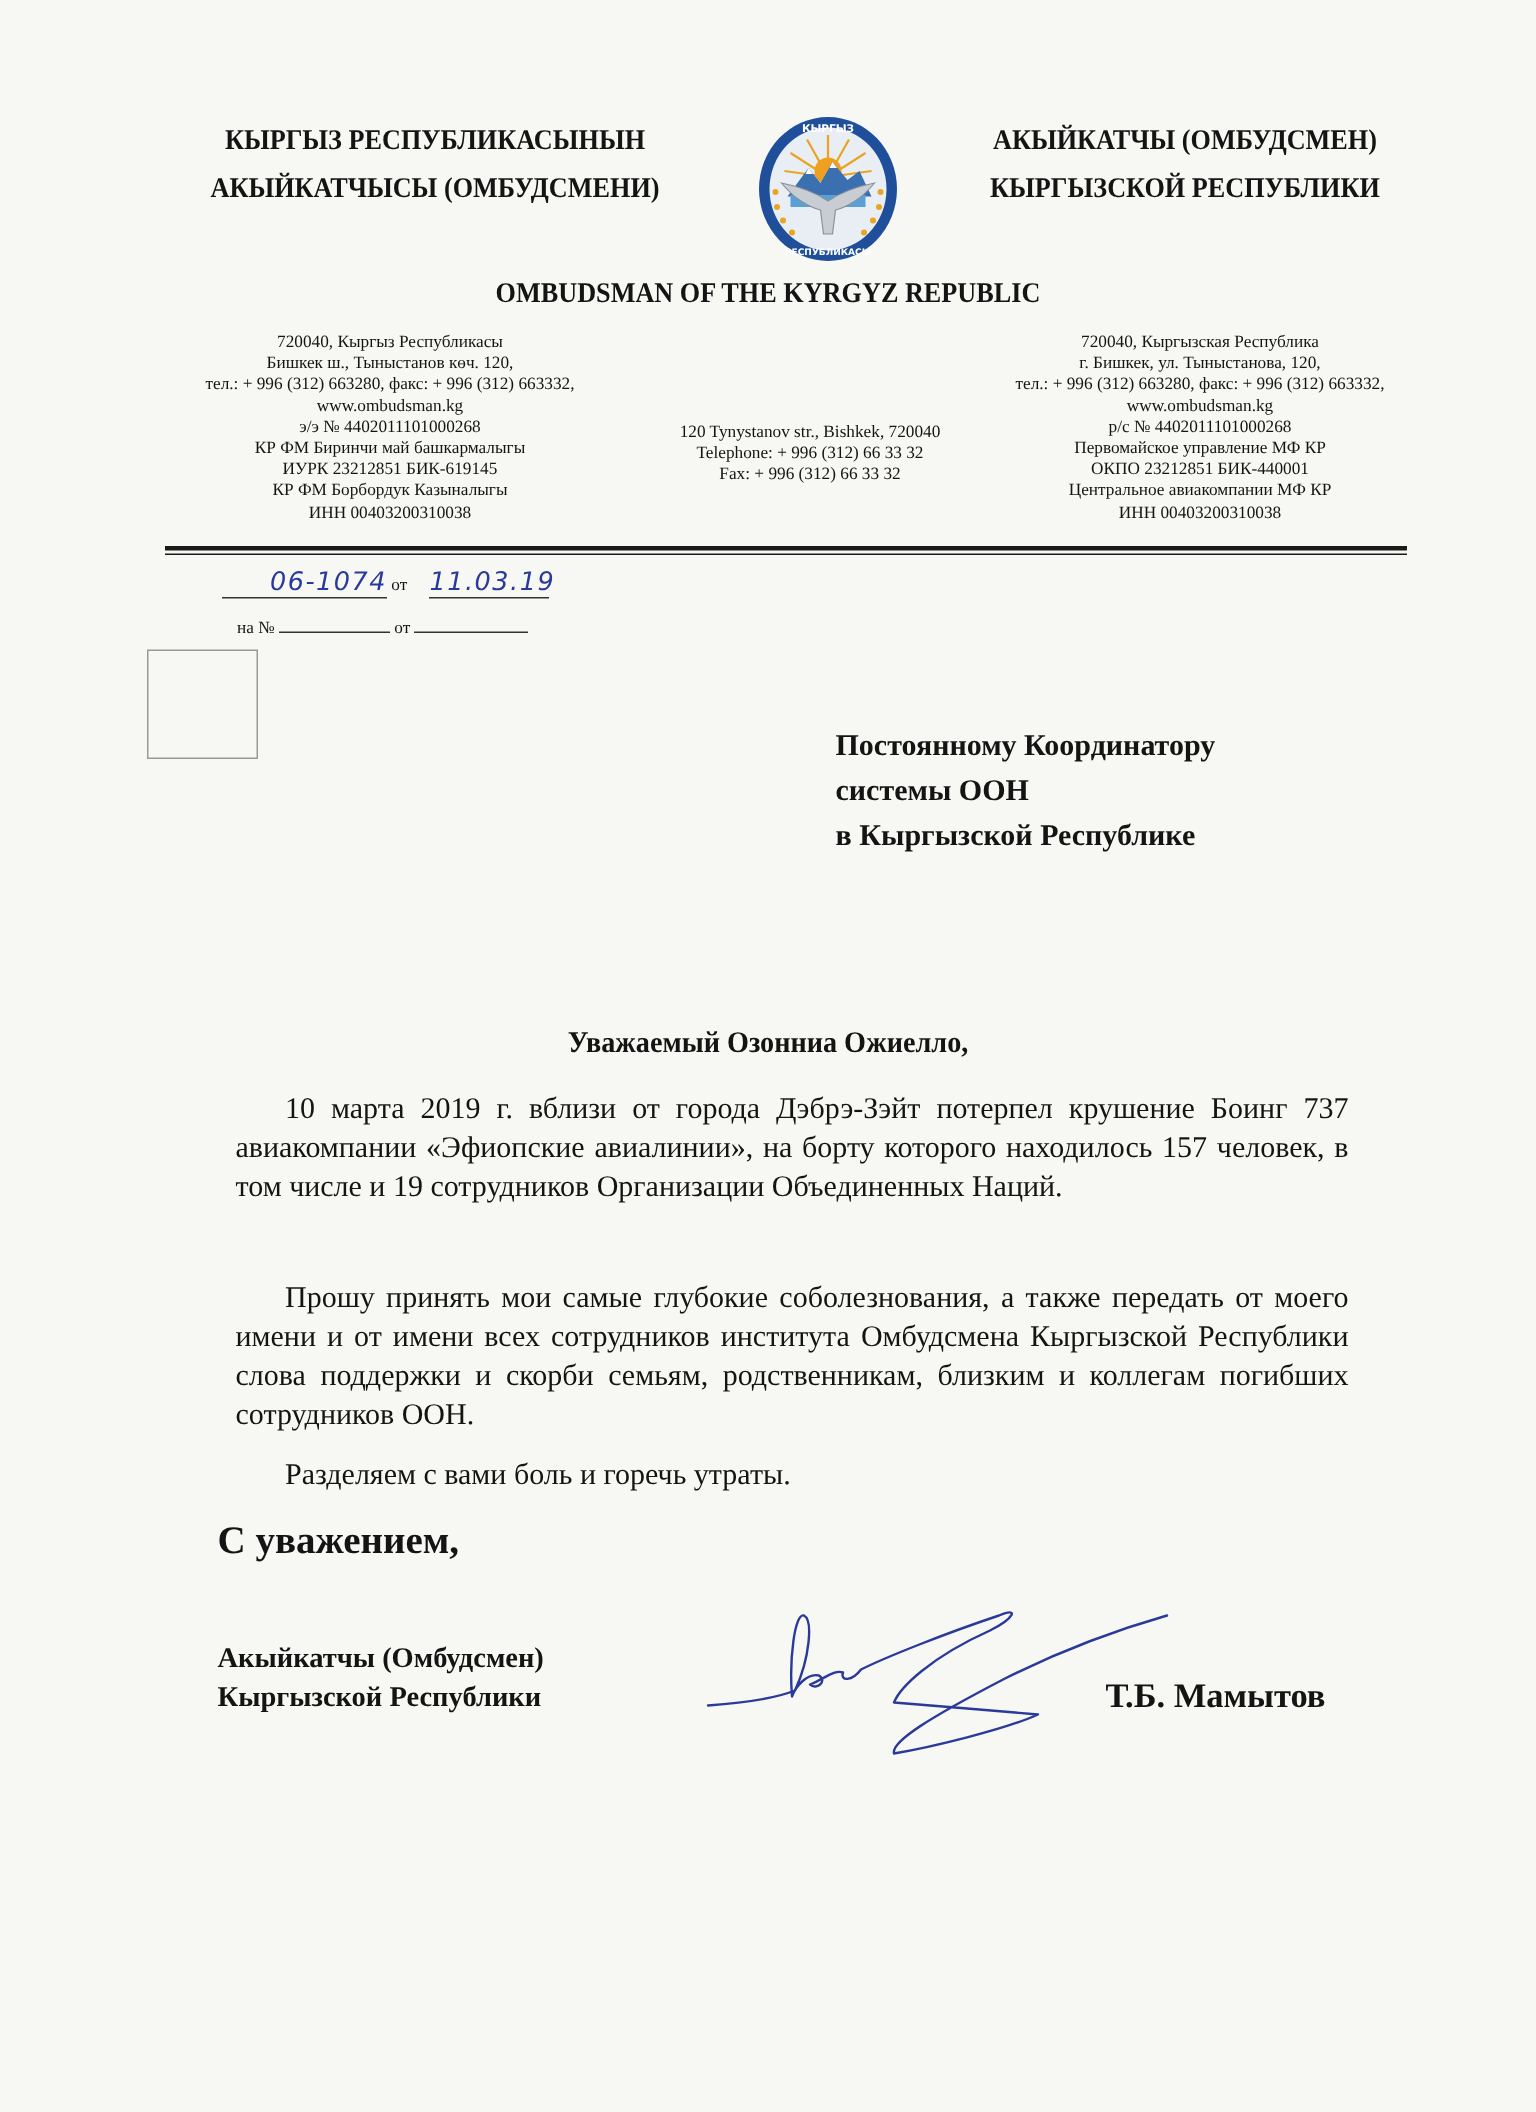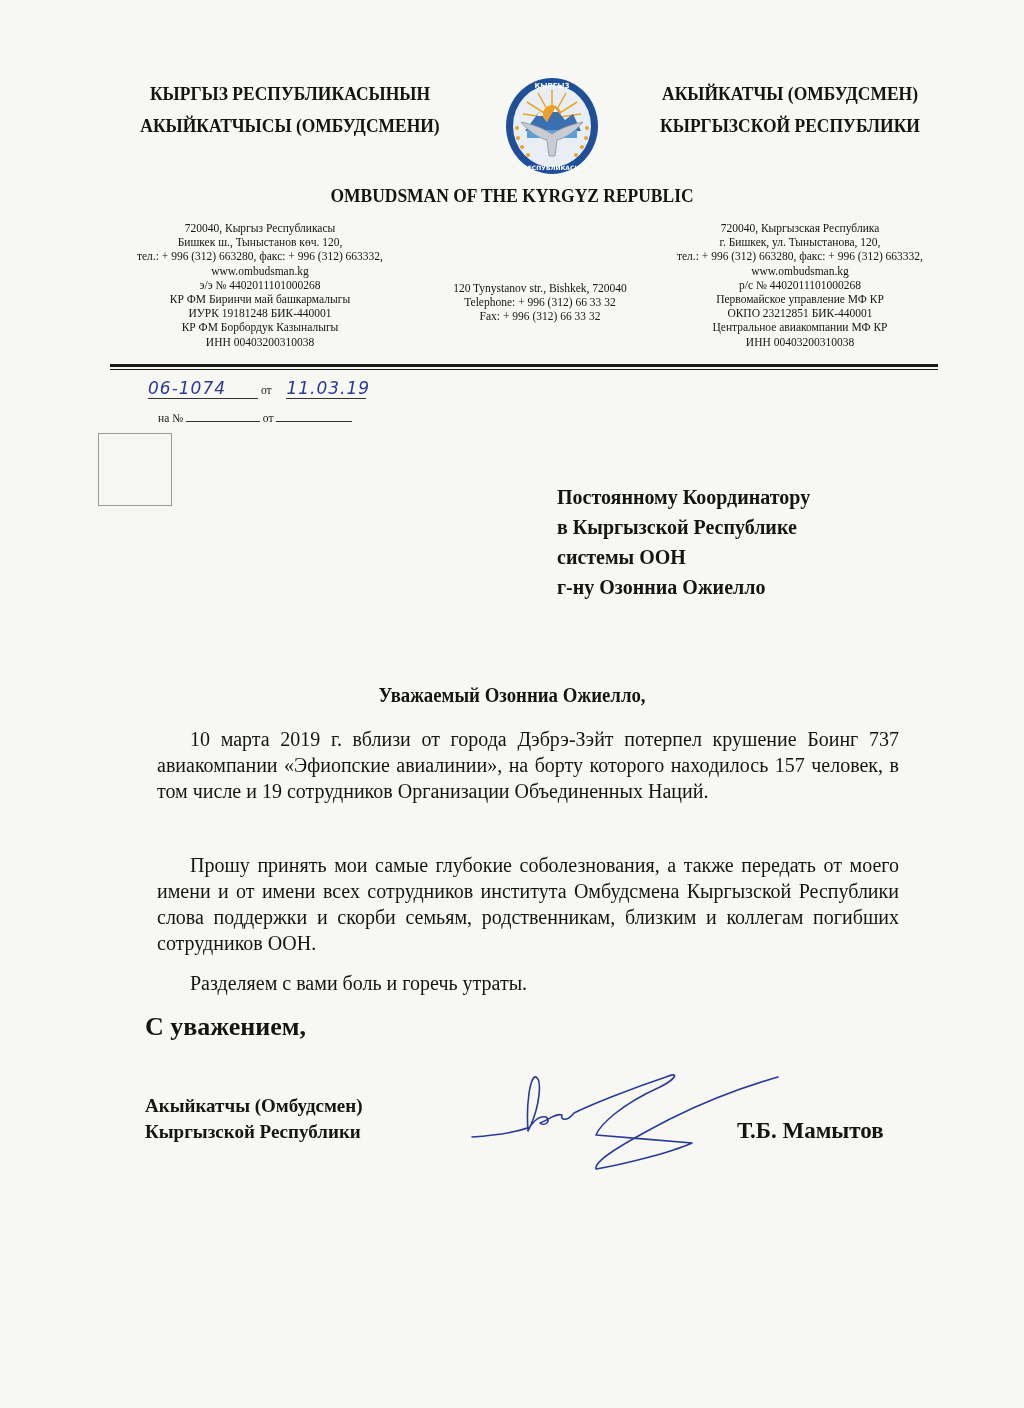--- a/index.html
+++ b/index.html
@@ -21,21 +21,21 @@
   .addr {
     font-size: 11.5px; line-height: 14.2px; text-align: center;
   }
   .addr-left { left: 100px; top: 221px; width: 320px; }
   .addr-right { left: 640px; top: 221px; width: 320px; }
   .addr-center { left: 420px; top: 281px; width: 240px; }
   .rule1 { left: 110px; top: 364px; width: 828px; height: 3px; background: #1a1a1a; }
   .rule2 { left: 110px; top: 369px; width: 828px; height: 1px; background: #1a1a1a; }
   .regline { font-size: 11.5px; }
   .hand { font-family: "DejaVu Sans", sans-serif; font-style: italic; color: #2a3a9a; font-size: 17px; letter-spacing: 1px; }
-  .uline { display: inline-block; border-bottom: 1px solid #333; text-align: left; }
+  .uline { display: inline-block; border-bottom: 1px solid #333; text-align: right; }
   .stamp-box { left: 98px; top: 433px; width: 72px; height: 71px; border: 1px solid #999; }
   .addressee {
     left: 557px; top: 482px; font-weight: bold; font-size: 20px; line-height: 30px;
   }
   .greeting { left: 0; width: 1024px; top: 684px; text-align: center; font-weight: bold; font-size: 20px; transform: scaleX(0.94); }
   .body-text {
     left: 157px; width: 742px; font-size: 20px; line-height: 26px;
     text-align: justify; transform-origin: left top;
   }
   .p1 { top: 726px; }
@@ -96,21 +96,21 @@
 
 <div class="abs hdr-title hdr-center">OMBUDSMAN OF THE KYRGYZ REPUBLIC</div>
 
 <div class="abs addr addr-left">
   <div>720040, Кыргыз Республикасы</div>
   <div>Бишкек ш., Тыныстанов көч. 120,</div>
   <div>тел.: + 996 (312) 663280, факс: + 996 (312) 663332,</div>
   <div>www.ombudsman.kg</div>
   <div>э/э № 4402011101000268</div>
   <div>КР ФМ Биринчи май башкармалыгы</div>
-  <div>ИУРК 19181248 БИК-440001</div>
+  <div>ИУРК 23212851 БИК-619145</div>
   <div>КР ФМ Борбордук Казыналыгы</div>
   <div>ИНН 00403200310038</div>
 </div>
 
 <div class="abs addr addr-center">
   <div>120 Tynystanov str., Bishkek, 720040</div>
   <div>Telephone: + 996 (312) 66 33 32</div>
   <div>Fax: + 996 (312) 66 33 32</div>
 </div>
 
@@ -138,23 +138,22 @@
   <span>на №</span>
   <span class="uline" style="width:74px; height:12px;"></span>
   <span>от</span>
   <span class="uline" style="width:76px; height:12px;"></span>
 </div>
 
 <div class="abs stamp-box"></div>
 
 <div class="abs addressee">
   <div>Постоянному Координатору</div>
+  <div>системы ООН</div>
   <div>в Кыргызской Республике</div>
-  <div>системы ООН</div>
-  <div>г-ну Озонниа Ожиелло</div>
 </div>
 
 <div class="abs greeting">Уважаемый Озонниа Ожиелло,</div>
 <div class="abs body-text p1 indent">10 марта 2019 г. вблизи от города Дэбрэ-Зэйт потерпел крушение Боинг 737 авиакомпании «Эфиопские авиалинии», на борту которого находилось 157 человек, в том числе и 19 сотрудников Организации Объединенных Наций.</div>
 <div class="abs body-text p2 indent">Прошу принять мои самые глубокие соболезнования, а также передать от моего имени и от имени всех сотрудников института Омбудсмена Кыргызской Республики слова поддержки и скорби семьям, родственникам, близким и коллегам погибших сотрудников ООН.</div>
 <div class="abs body-text p3 indent">Разделяем с вами боль и горечь утраты.</div>
 
 <div class="abs closing">С уважением,</div>
 <div class="abs sig-title">
   <div>Акыйкатчы (Омбудсмен)</div>

